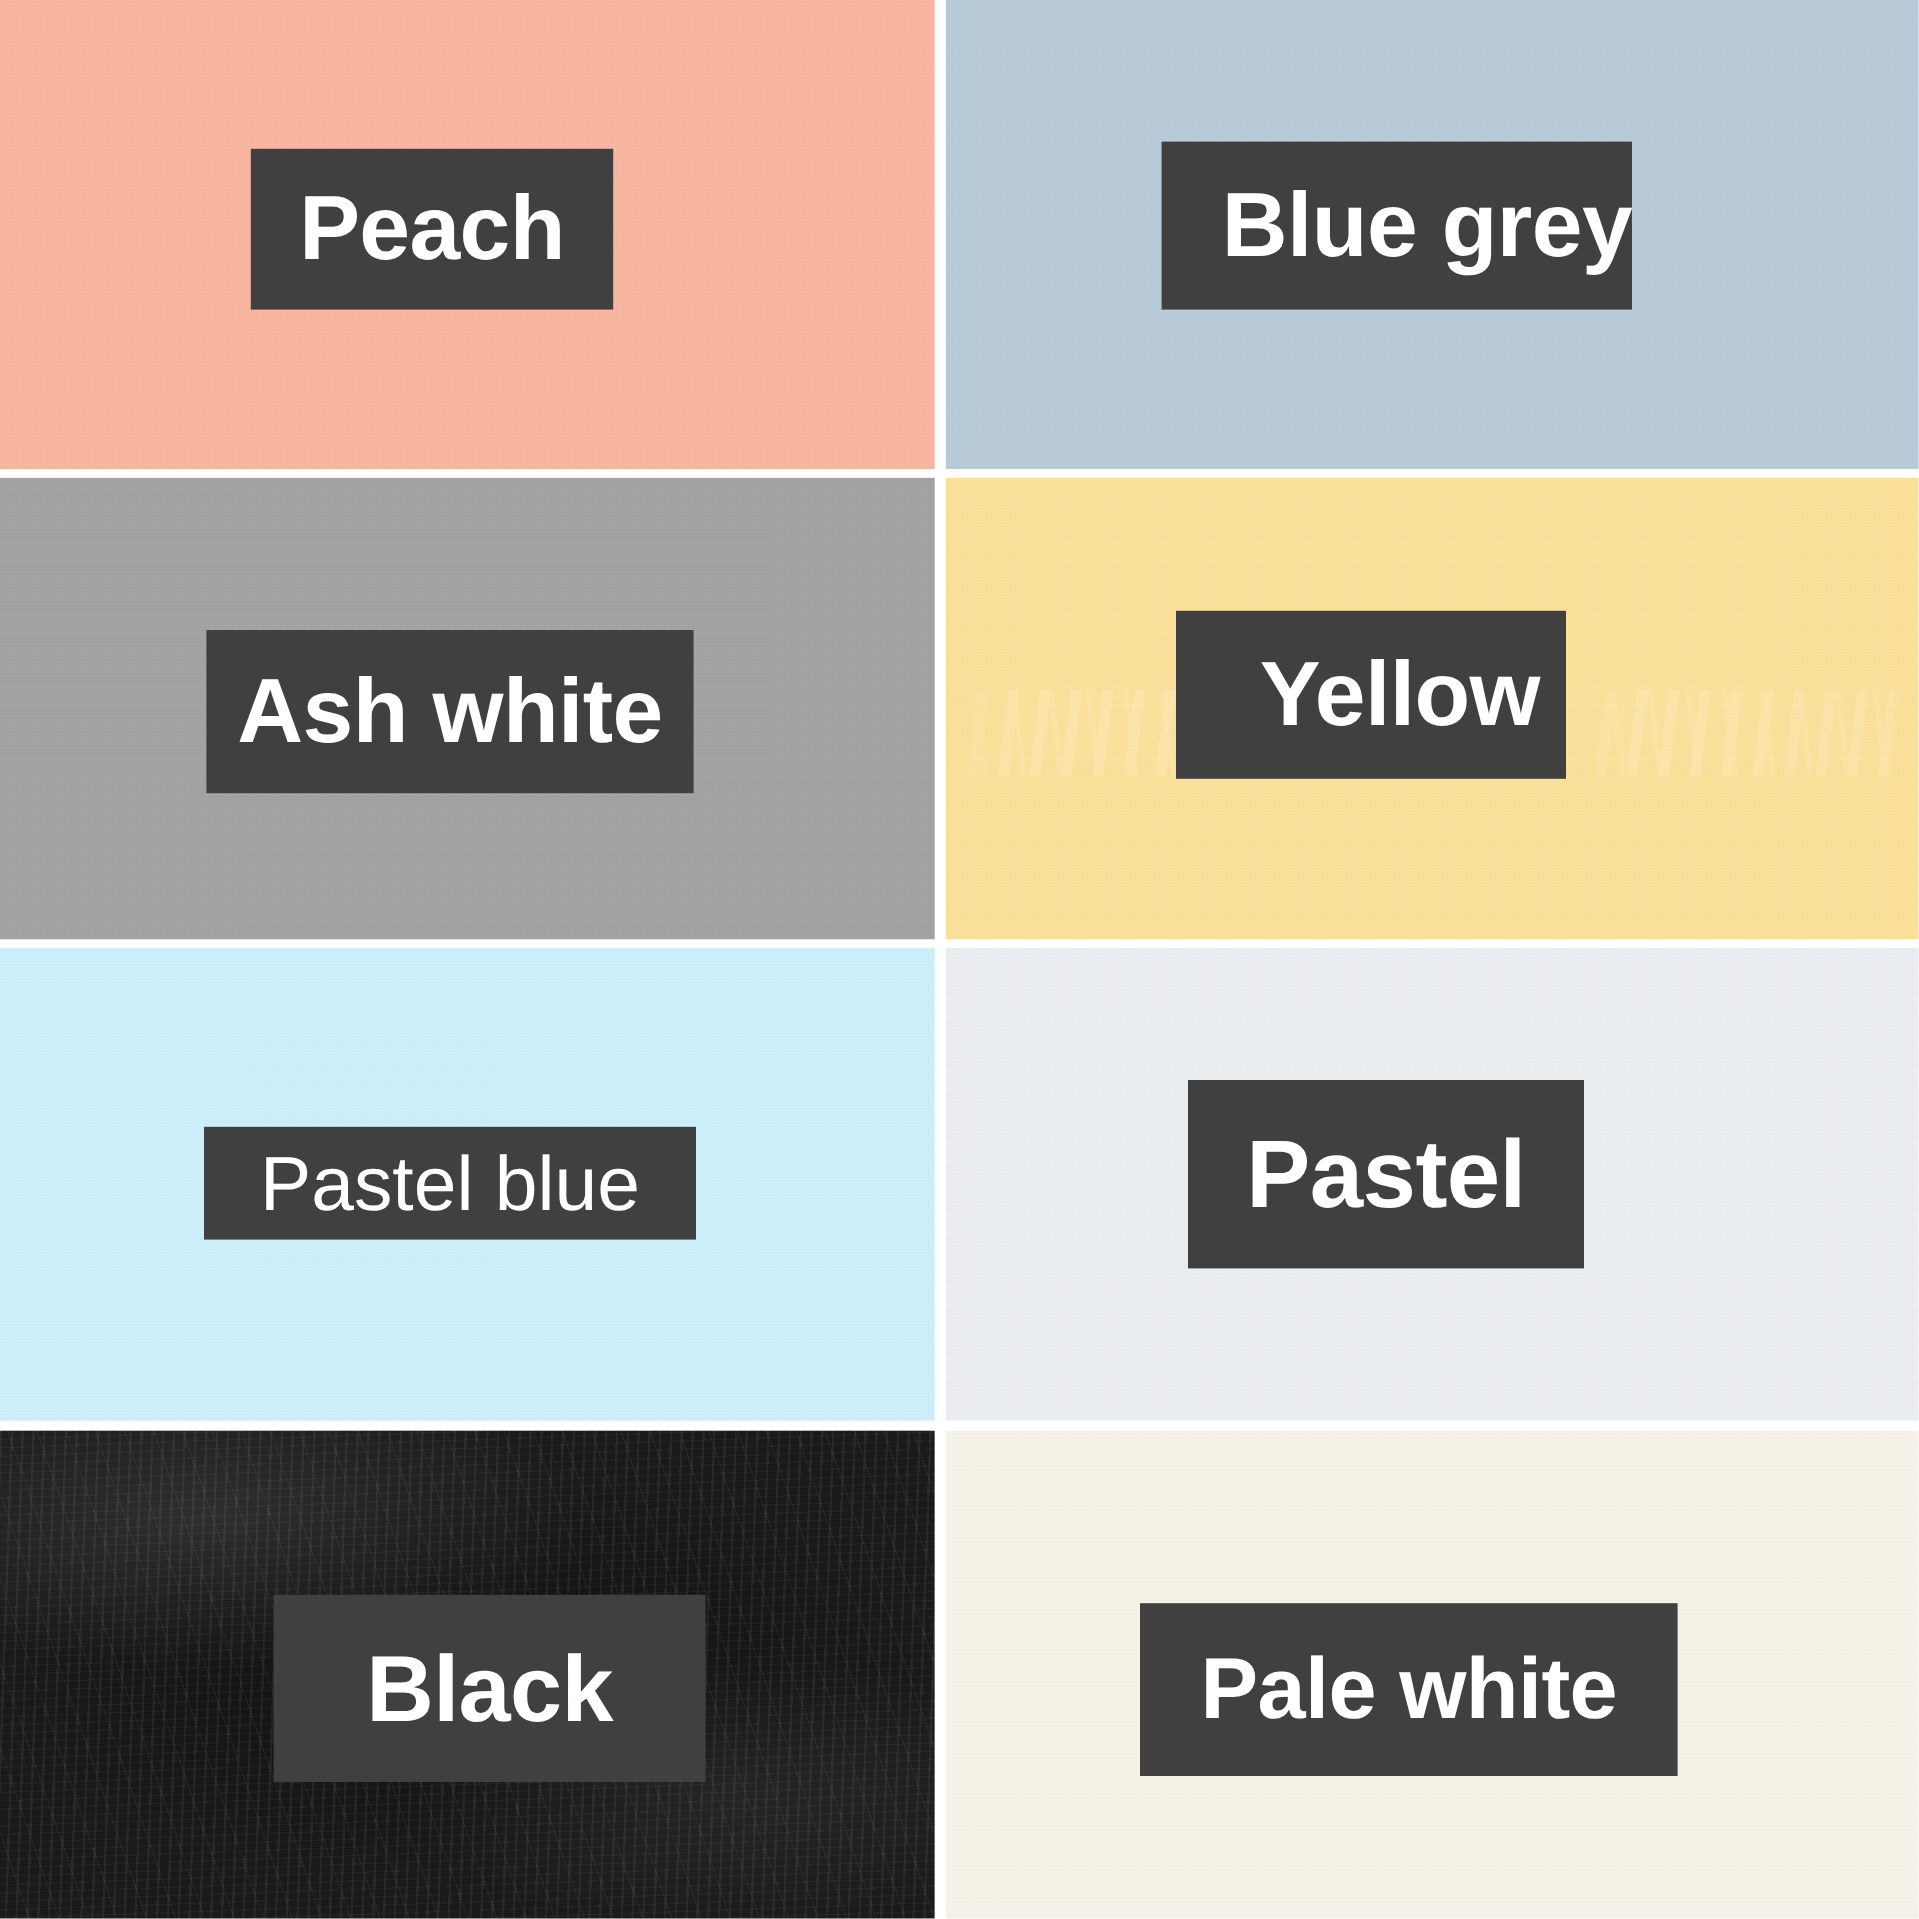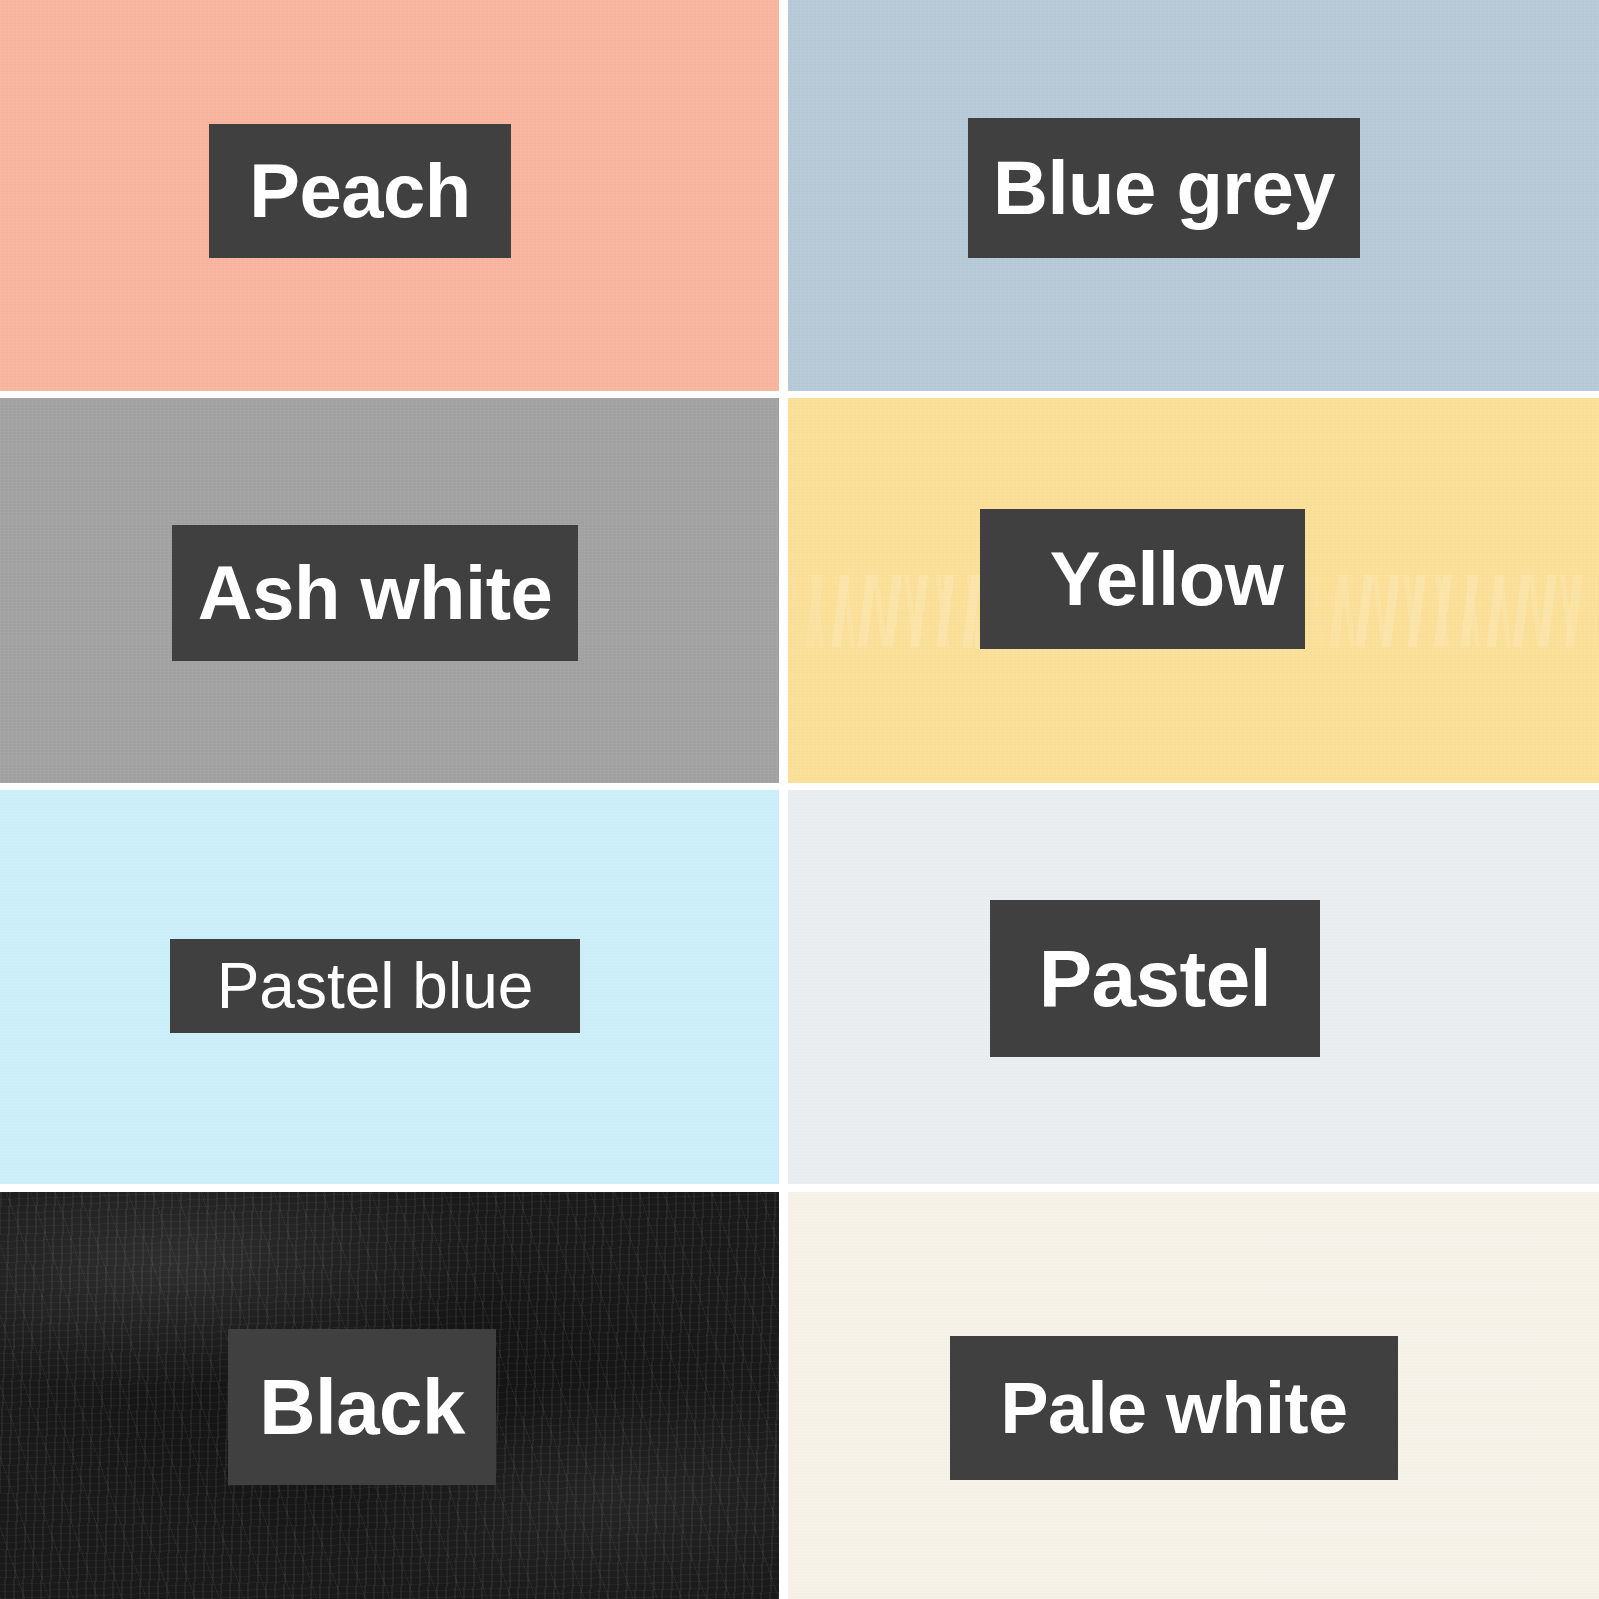--- a/index.html
+++ b/index.html
@@ -118,36 +118,36 @@
     line-height: 1;
     white-space: nowrap;
     letter-spacing: -0.5px;
     text-rendering: optimizeLegibility;
   }
 
   
   .plate-peach       { left: 209px; top: 124px;  width: 302px; height: 134px; }
   .plate-peach  .label-text      { font-size: 76px; }
 
-  .plate-bluegrey    { left: 180px; top: 118px;  width: 392px; height: 140px; }
+  .plate-bluegrey    { left: 180px; top: 118px;  width: 392px; height: 140px; justify-content: flex-end; }
   .plate-bluegrey .label-text    { font-size: 76px; }
 
   .plate-ashgrey     { left: 172px; top: 127px;  width: 406px; height: 136px; }
   .plate-ashgrey .label-text     { font-size: 76px; }
 
   .plate-yellow      { left: 192px; top: 111px;  width: 325px; height: 140px; padding-left: 48px; }
   .plate-yellow  .label-text     { font-size: 76px; }
 
   .plate-pastelblue  { left: 170px; top: 149px;  width: 410px; height: 94px; }
   .plate-pastelblue .label-text  { font-size: 64px; font-weight: 400; letter-spacing: 0px; }
 
   .plate-white       { left: 202px; top: 110px;  width: 330px; height: 157px; }
   .plate-white  .label-text      { font-size: 80px; }
 
-  .plate-black       { left: 228px; top: 137px;  width: 268px; height: 156px; }
+  .plate-black       { left: 228px; top: 137px;  width: 360px; height: 156px; }
   .plate-black  .label-text      { font-size: 78px; }
 
   .plate-palewhite   { left: 162px; top: 144px;  width: 448px; height: 144px; }
   .plate-palewhite .label-text   { font-size: 72px; }
 </style>
 </head>
 <body>
 
 <div id="swatch-grid">
 

